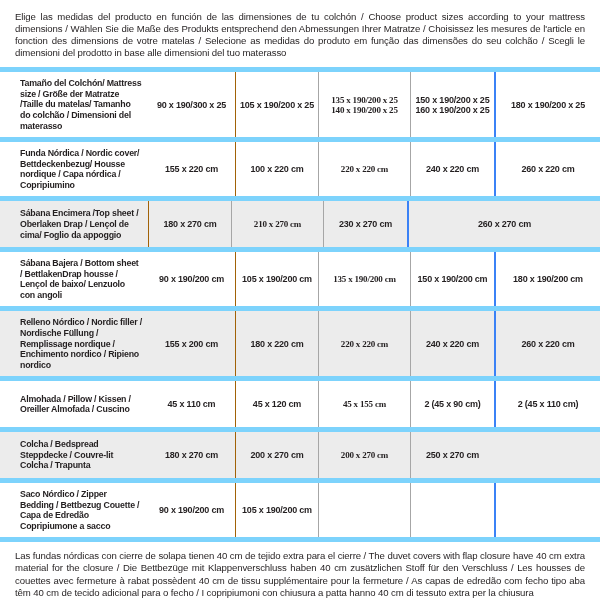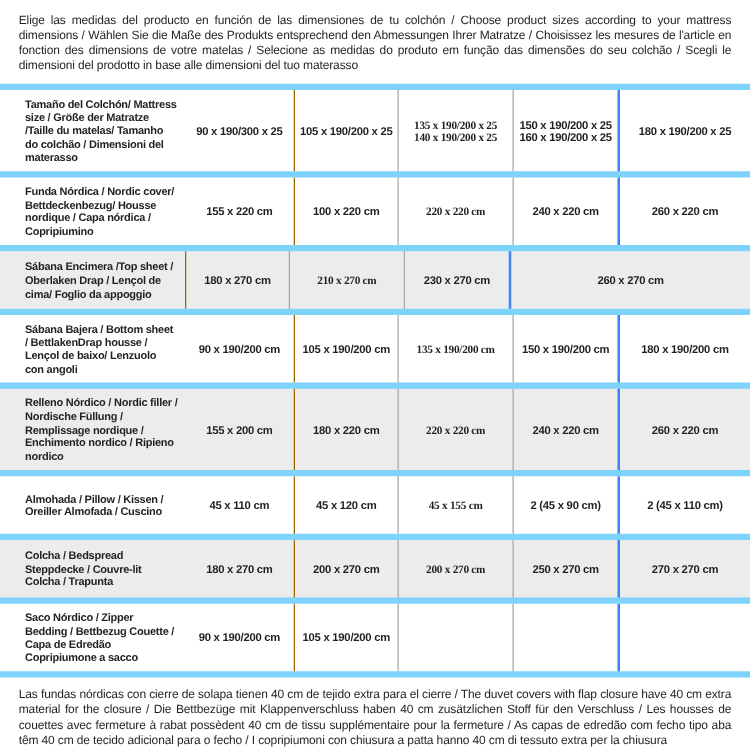--- a/index.html
+++ b/index.html
@@ -127,21 +127,20 @@
       <div class="cell val c4">2 (45 x 90 cm)</div>
       <div class="cell val c5">2 (45 x 110 cm)</div>
     </div>
 
     <div class="row shaded">
       <div class="cell label">Colcha / Bedspread Steppdecke / Couvre-lit Colcha / Trapunta</div>
       <div class="cell val c1">180 x 270 cm</div>
       <div class="cell val c2">200 x 270 cm</div>
       <div class="cell val c3">200 x 270 cm</div>
       <div class="cell val c4">250 x 270 cm</div>
-      <div class="cell val c5">270 x 270 cm</div>
     </div>
 
     <div class="row">
       <div class="cell label">Saco Nórdico / Zipper Bedding / Bettbezug Couette  / Capa de Edredão Copripiumone a sacco</div>
       <div class="cell val c1">90 x 190/200 cm</div>
       <div class="cell val c2">105 x 190/200 cm</div>
       <div class="cell val c3"></div>
       <div class="cell val c4"></div>
       <div class="cell val c5"></div>
     </div>

